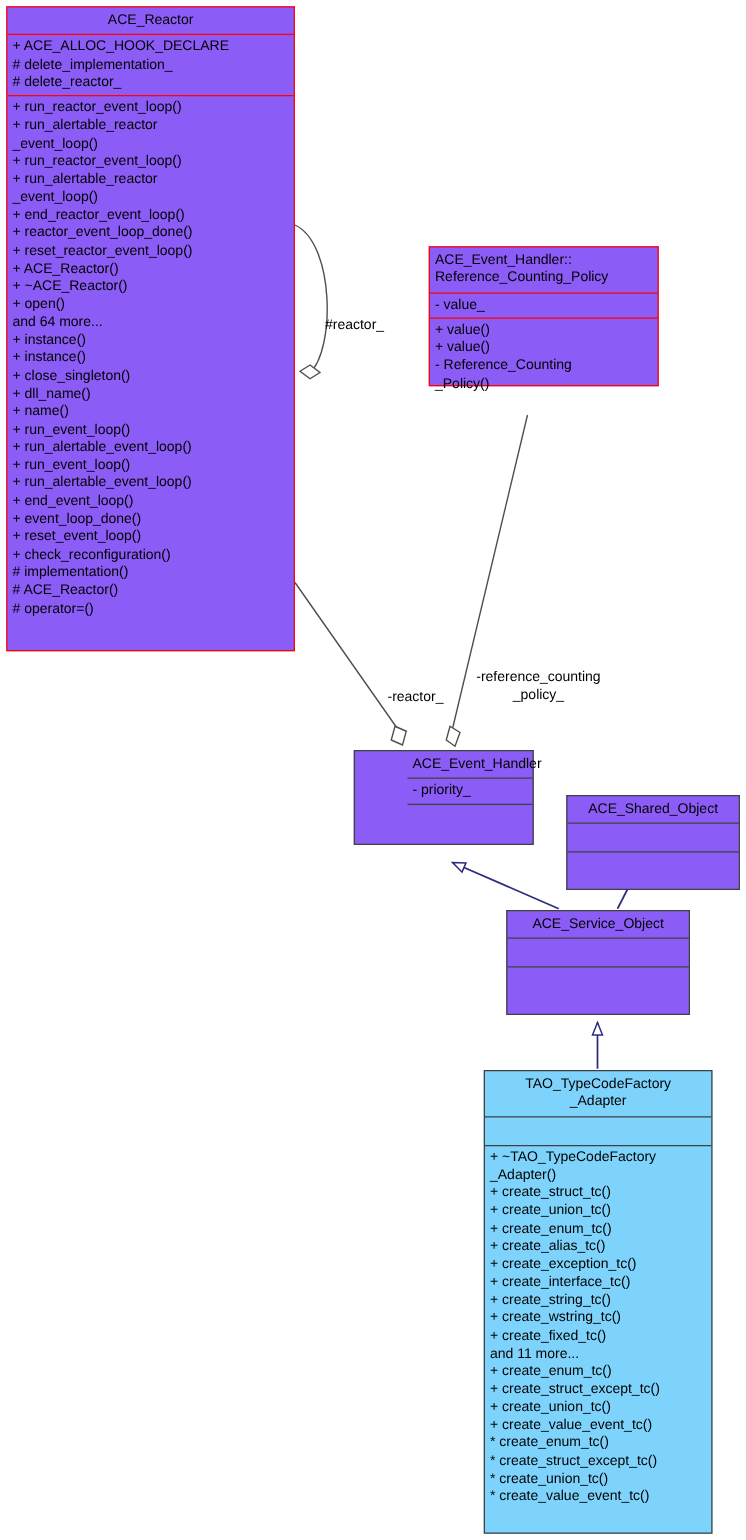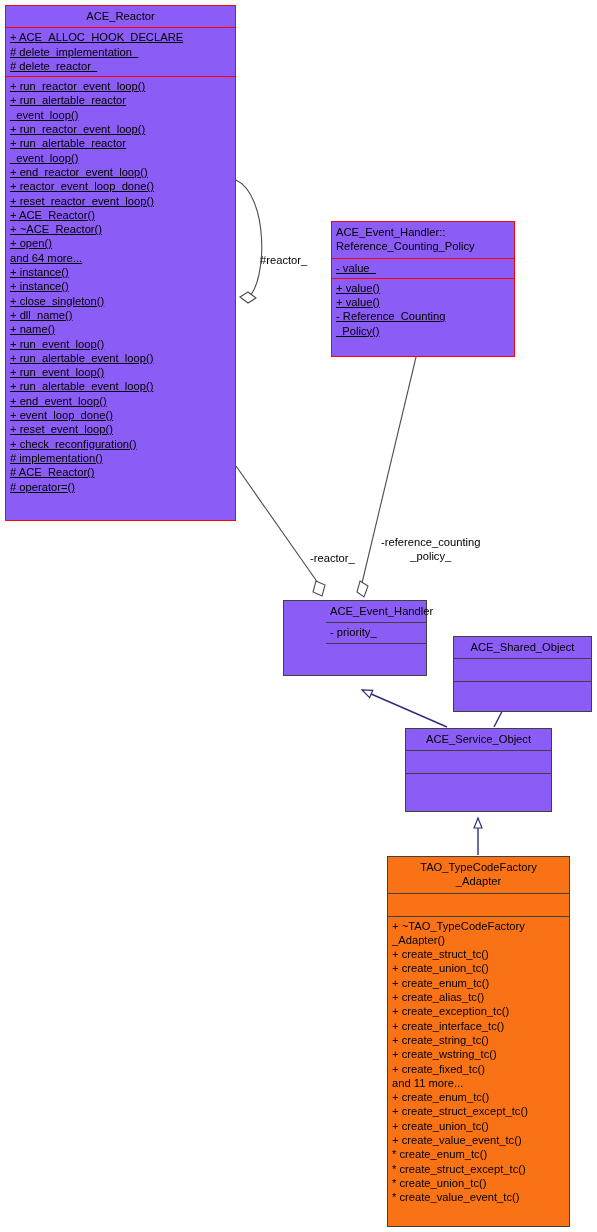--- a/index.html
+++ b/index.html
@@ -35,30 +35,29 @@
     line-height: 14.3px;
     color: #000000;
   }
   .uml-node.red {
     border: 1.6px solid #ff0000;
   }
   .uml-node.black {
     border: 1.4px solid #404040;
   }
   .uml-node.filled {
-    background: #f97316;
+    background: #7dd3fc;
     border: 1.4px solid #404040;
   }
   .sec {
     box-sizing: border-box;
     padding: 2px 4px 3px 4px;
   }
   .sec.divider-red {
     border-top: 1.6px solid #ff0000;
-    text-decoration: underline;
   }
   .sec.divider-black {
     border-top: 1.4px solid #404040;
   }
   .title {
     text-align: center;
     padding: 3px 4px 4px 4px;
     white-space: pre-line;
   }
   .members {
@@ -139,21 +138,21 @@
 + run_alertable_event_loop()
 + end_event_loop()
 + event_loop_done()
 + reset_event_loop()
 + check_reconfiguration()
 # implementation()
 # ACE_Reactor()
 # operator=()</div>
   </div>
 
-  <div class="uml-node red" style="left:331px; top:197px; width:184px; height:136px;margin-top:24px;">
+  <div class="uml-node red" style="left:343px; top:197px; width:184px; height:112px;">
     <div class="sec title" style="text-align:left;">ACE_Event_Handler::
 Reference_Counting_Policy</div>
     <div class="sec divider-red members">- value_</div>
     <div class="sec divider-red members">+ value()
 + value()
 - Reference_Counting
 _Policy()</div>
   </div>
 
   <div class="uml-node black" style="left:283px; top:600px; width:144px; height:76px;padding-left:42px;">

